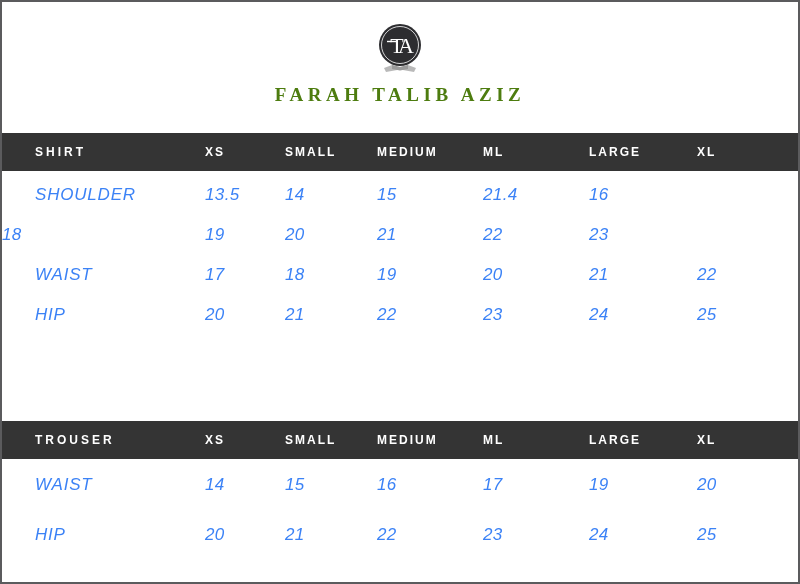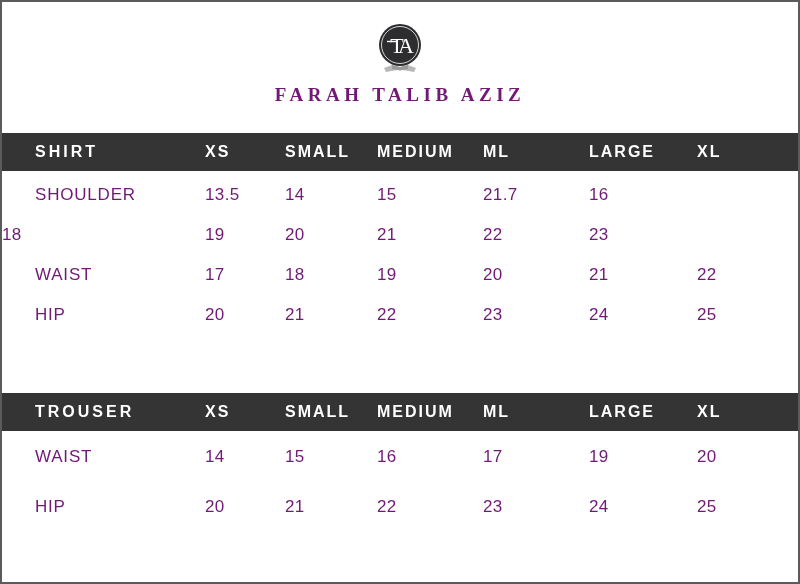--- a/index.html
+++ b/index.html
@@ -19,55 +19,55 @@
     padding-top: 19px;
     text-align: center;
   }
   .logo-svg { display: block; margin: 0 auto; }
   .brand-name {
     margin-top: 5px;
     font-family: "Liberation Serif", serif;
     font-weight: 700;
     font-size: 19px;
     letter-spacing: 4.5px;
-    color: #701a75;
+    color: #4d7c0f;
     text-align: center;
   }
 
   
   .size-table { width: 100%; }
   .size-table.shirt { margin-top: 27px; }
-  .size-table.trouser { margin-top: 58px; }
+  .size-table.trouser { margin-top: 86px; }
 
   .grid-row {
     display: grid;
     grid-template-columns: 203px 80px 92px 106px 106px 108px 101px;
     align-items: center;
     width: 100%;
   }
 
   .band {
     background: #343434;
     height: 38px;
     color: #ffffff;
     font-weight: 700;
-    font-size: 16px;
+    font-size: 12px;
     letter-spacing: 2px;
   }
   .band .cell { text-align: left; }
   .band .cell.first {
     text-align: left;
     padding-left: 33px;
     letter-spacing: 3px;
   }
 
   .rows-area.shirt-rows { padding-top: 4px; }
   .rows-area.trouser-rows { padding-top: 1px; }
 
-  .data-row { color: #701a75; font-size: 17px; letter-spacing: 0.4px; }
+  .data-row { color: #3b82f6; font-size: 17px; letter-spacing: 0.4px; font-style: italic; }
   .shirt-rows .data-row { height: 40px; }
   .trouser-rows .data-row { height: 50px; }
   .data-row .cell { }
   .data-row .cell.first {
     text-align: left;
     padding-left: 33px;
     letter-spacing: 0.8px;
   }
 </style>
 </head>
@@ -97,21 +97,21 @@
     <div class="cell">LARGE</div>
     <div class="cell">XL</div>
   </div>
 
   <div class="rows-area shirt-rows">
     <div class="grid-row data-row">
       <div class="cell first">SHOULDER</div>
       <div class="cell">13.5</div>
       <div class="cell">14</div>
       <div class="cell">15</div>
-      <div class="cell">21.7</div>
+      <div class="cell">21.4</div>
       <div class="cell">16</div>
     </div>
     <div class="grid-row data-row">
       <div class="cell">18</div>
       <div class="cell">19</div>
       <div class="cell">20</div>
       <div class="cell">21</div>
       <div class="cell">22</div>
       <div class="cell">23</div>
     </div>

